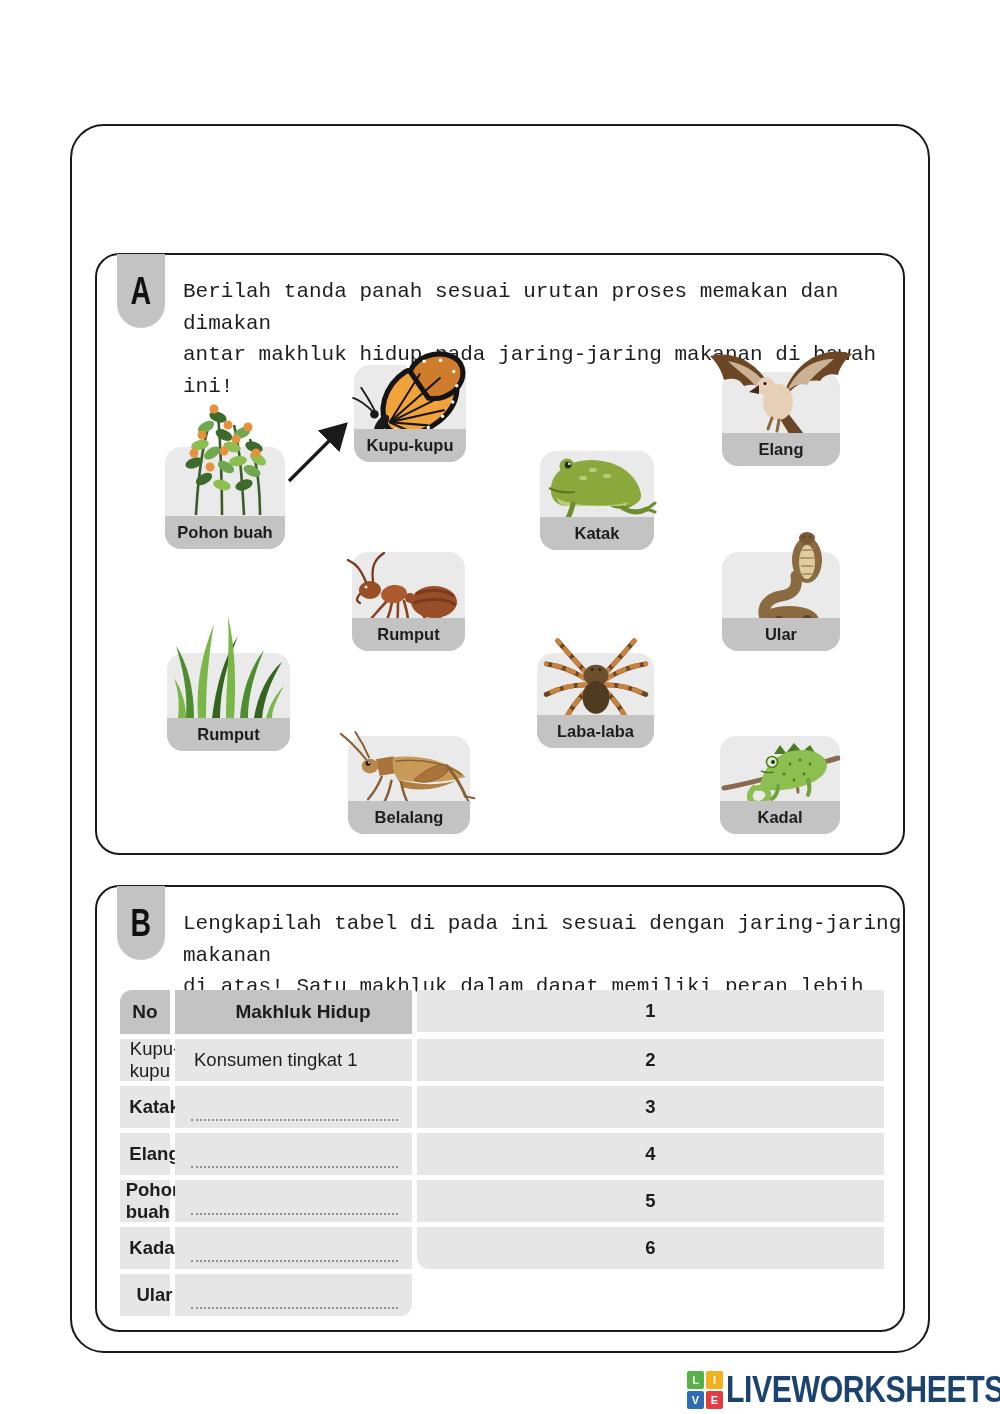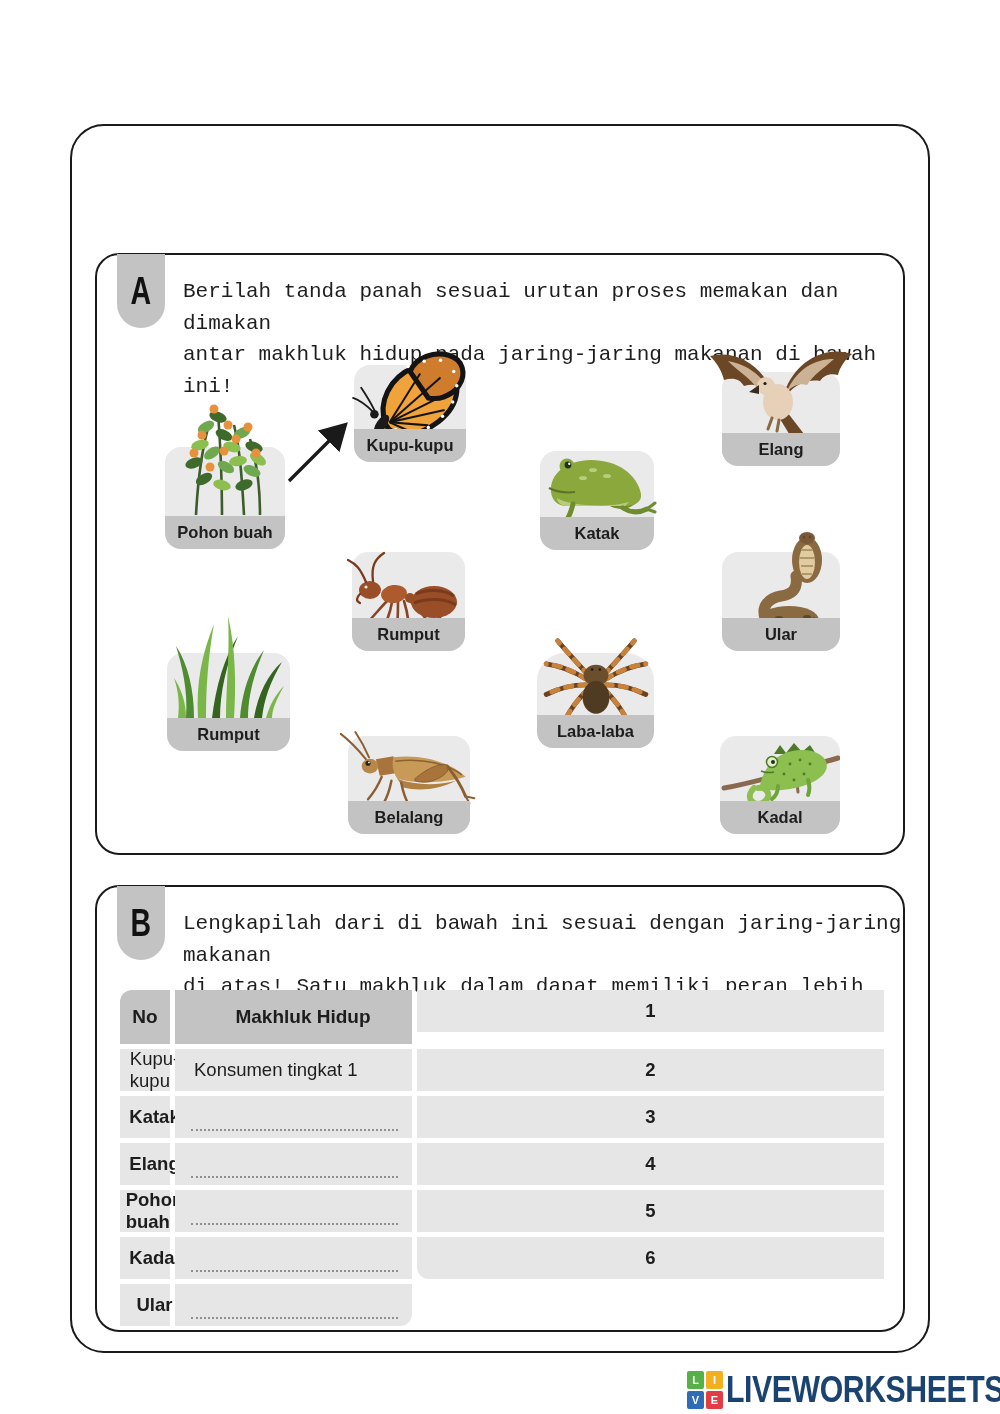--- a/index.html
+++ b/index.html
@@ -37,34 +37,34 @@
   .card-katak    { left:443px; top:196px; width:114px; height:99px; }
   .card-katak svg   { width:120px; height:92px;  top:-15px; }
   .card-elang    { left:625px; top:117px; width:118px; height:94px; }
   .card-elang svg   { width:150px; height:112px; top:-26px; }
   .card-semut    { left:255px; top:297px; width:113px; height:99px; }
   .card-semut svg   { width:126px; height:96px;  top:-6px; }
   .card-ular     { left:625px; top:297px; width:118px; height:99px; }
   .card-ular svg    { width:108px; height:114px; top:-22px; }
   .card-rumput   { left:70px;  top:398px; width:123px; height:98px; }
   .card-rumput svg  { width:114px; height:112px; top:-47px; }
-  .card-laba     { left:440px; top:398px; width:117px; height:95px;border-radius:28px; }
+  .card-laba     { left:440px; top:398px; width:117px; height:95px; }
   .card-laba svg    { width:116px; height:92px;  top:-16px; }
   .card-belalang { left:251px; top:481px; width:122px; height:98px; }
   .card-belalang svg{ width:146px; height:80px;  top:-6px; }
   .card-kadal    { left:623px; top:481px; width:120px; height:98px; }
   .card-kadal svg   { width:120px; height:84px;  top:-12px; }
 
   .arrow-svg { position:absolute; left:186px; top:160px; width:78px; height:76px; }
 
   
   .ws-table { position:absolute; left:23px; top:103px; width:764px;
     display:grid; grid-template-columns:50px 237px 1fr; gap:5px; }
   .cell { background:#e6e6e6; display:flex; align-items:center; position:relative; }
-  .cell.hdr { background:#c3c3c3; height:54px; font-weight:700; font-size:19px; }
+  .cell.hdr { background:#c3c3c3; height:44px; font-weight:700; font-size:19px; }
   .cell.body-row { height:42px; font-size:18.5px; }
   .col-no { justify-content:center; font-weight:700; }
   .col-name { padding-left:19px; font-weight:700;justify-content:center; }
   .col-role { padding-left:19px; }
   .cell.filled { font-weight:400; }
   .hdr-no { border-top-left-radius:12px; }
   .hdr-role { border-top-right-radius:12px; }
   .last-no { border-bottom-left-radius:12px; }
   .last-role { border-bottom-right-radius:12px; }
   .col-role.blank::after { content:""; position:absolute; left:16px; right:14px; bottom:7px;
@@ -395,21 +395,21 @@
         <span>Kadal</span>
       </div>
   </div>
 </div>
 
 <div class="section section-b">
   <div class="tab">
     <span>B</span>
   </div>
   <div class="instruction">
-    <div>Lengkapilah dari di bawah ini sesuai dengan jaring-jaring makanan</div>
+    <div>Lengkapilah tabel di pada ini sesuai dengan jaring-jaring makanan</div>
     <div>di atas! Satu makhluk dalam dapat memiliki peran lebih dari satu.</div>
   </div>
 
   <div class="ws-table">
     <div class="cell hdr col-no hdr-no">
         <span>No</span>
       </div>
     <div class="cell hdr col-name">
         <span>Makhluk Hidup</span>
       </div>

